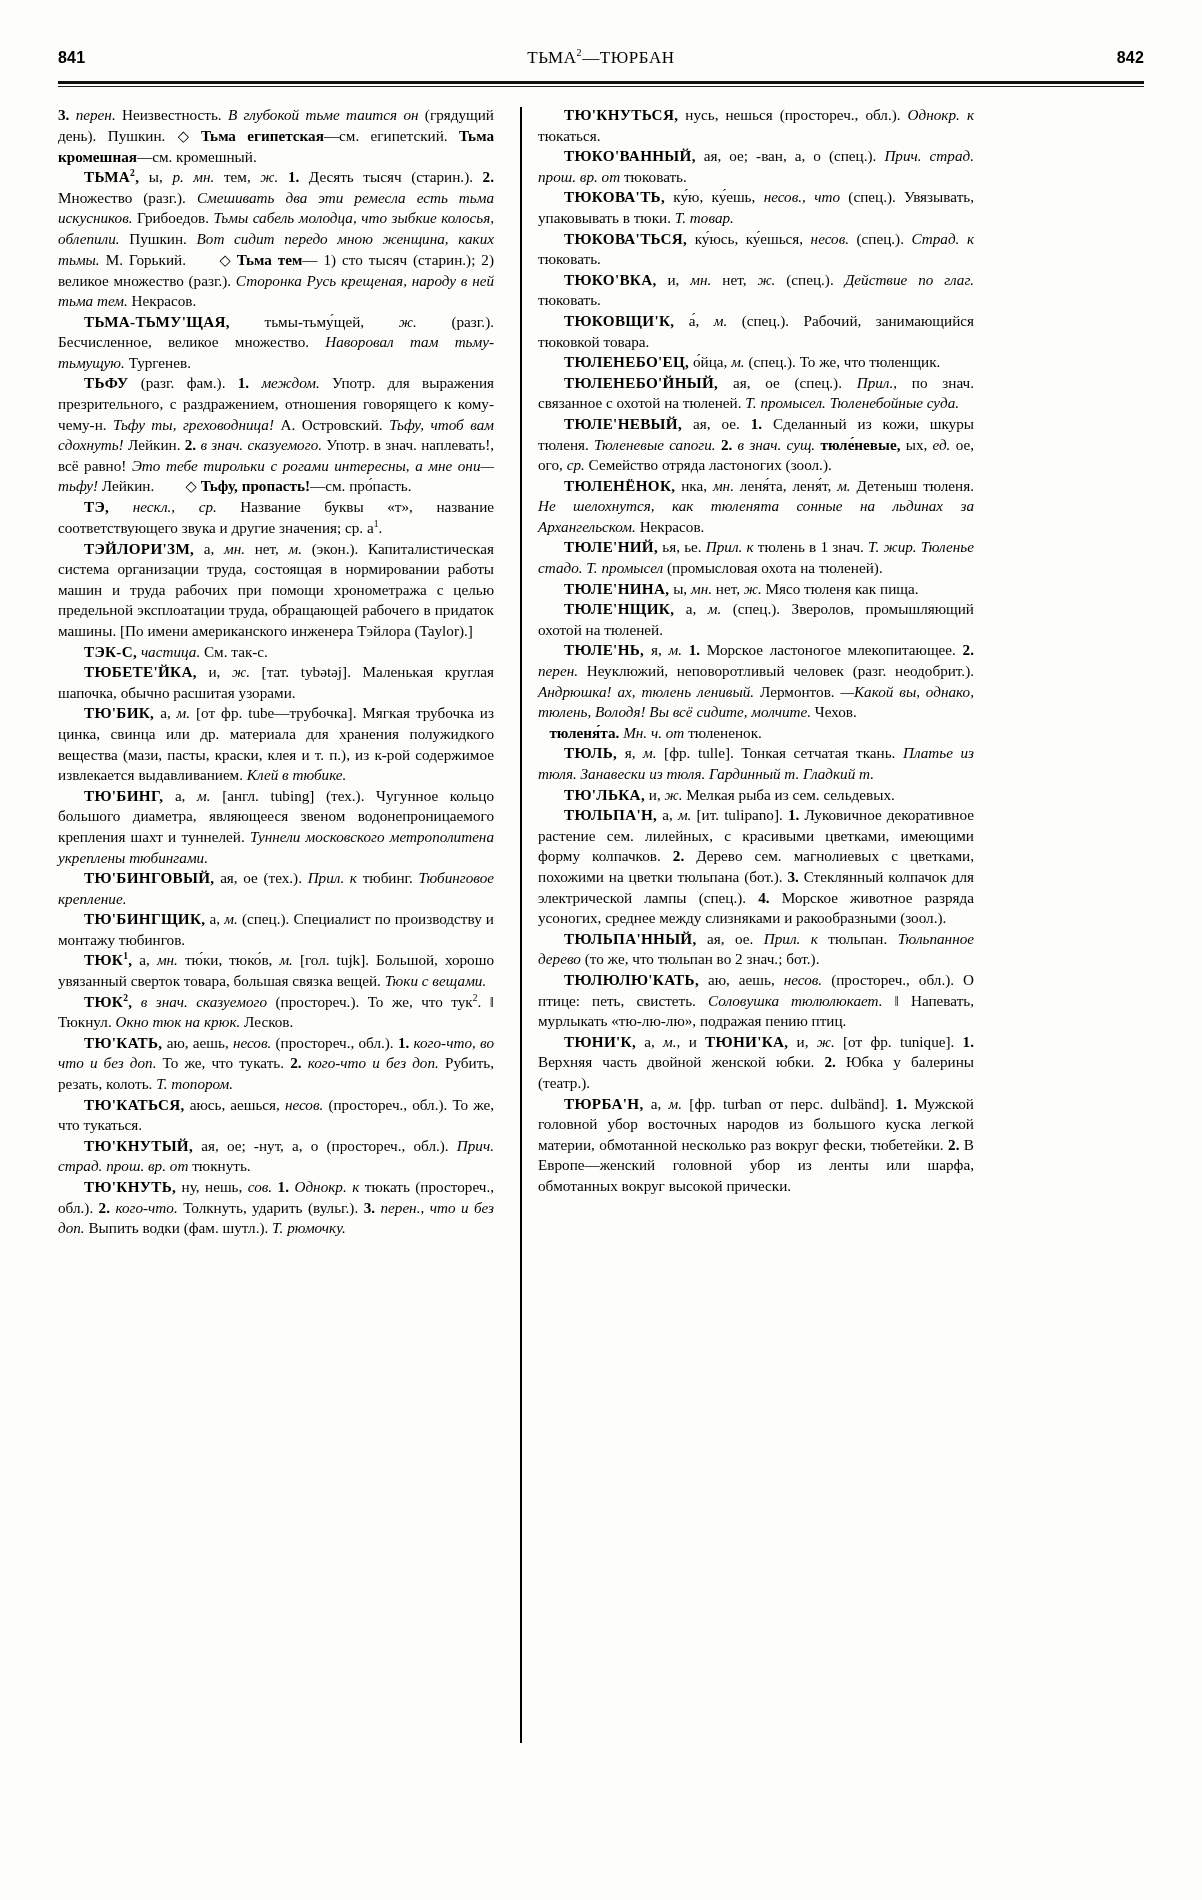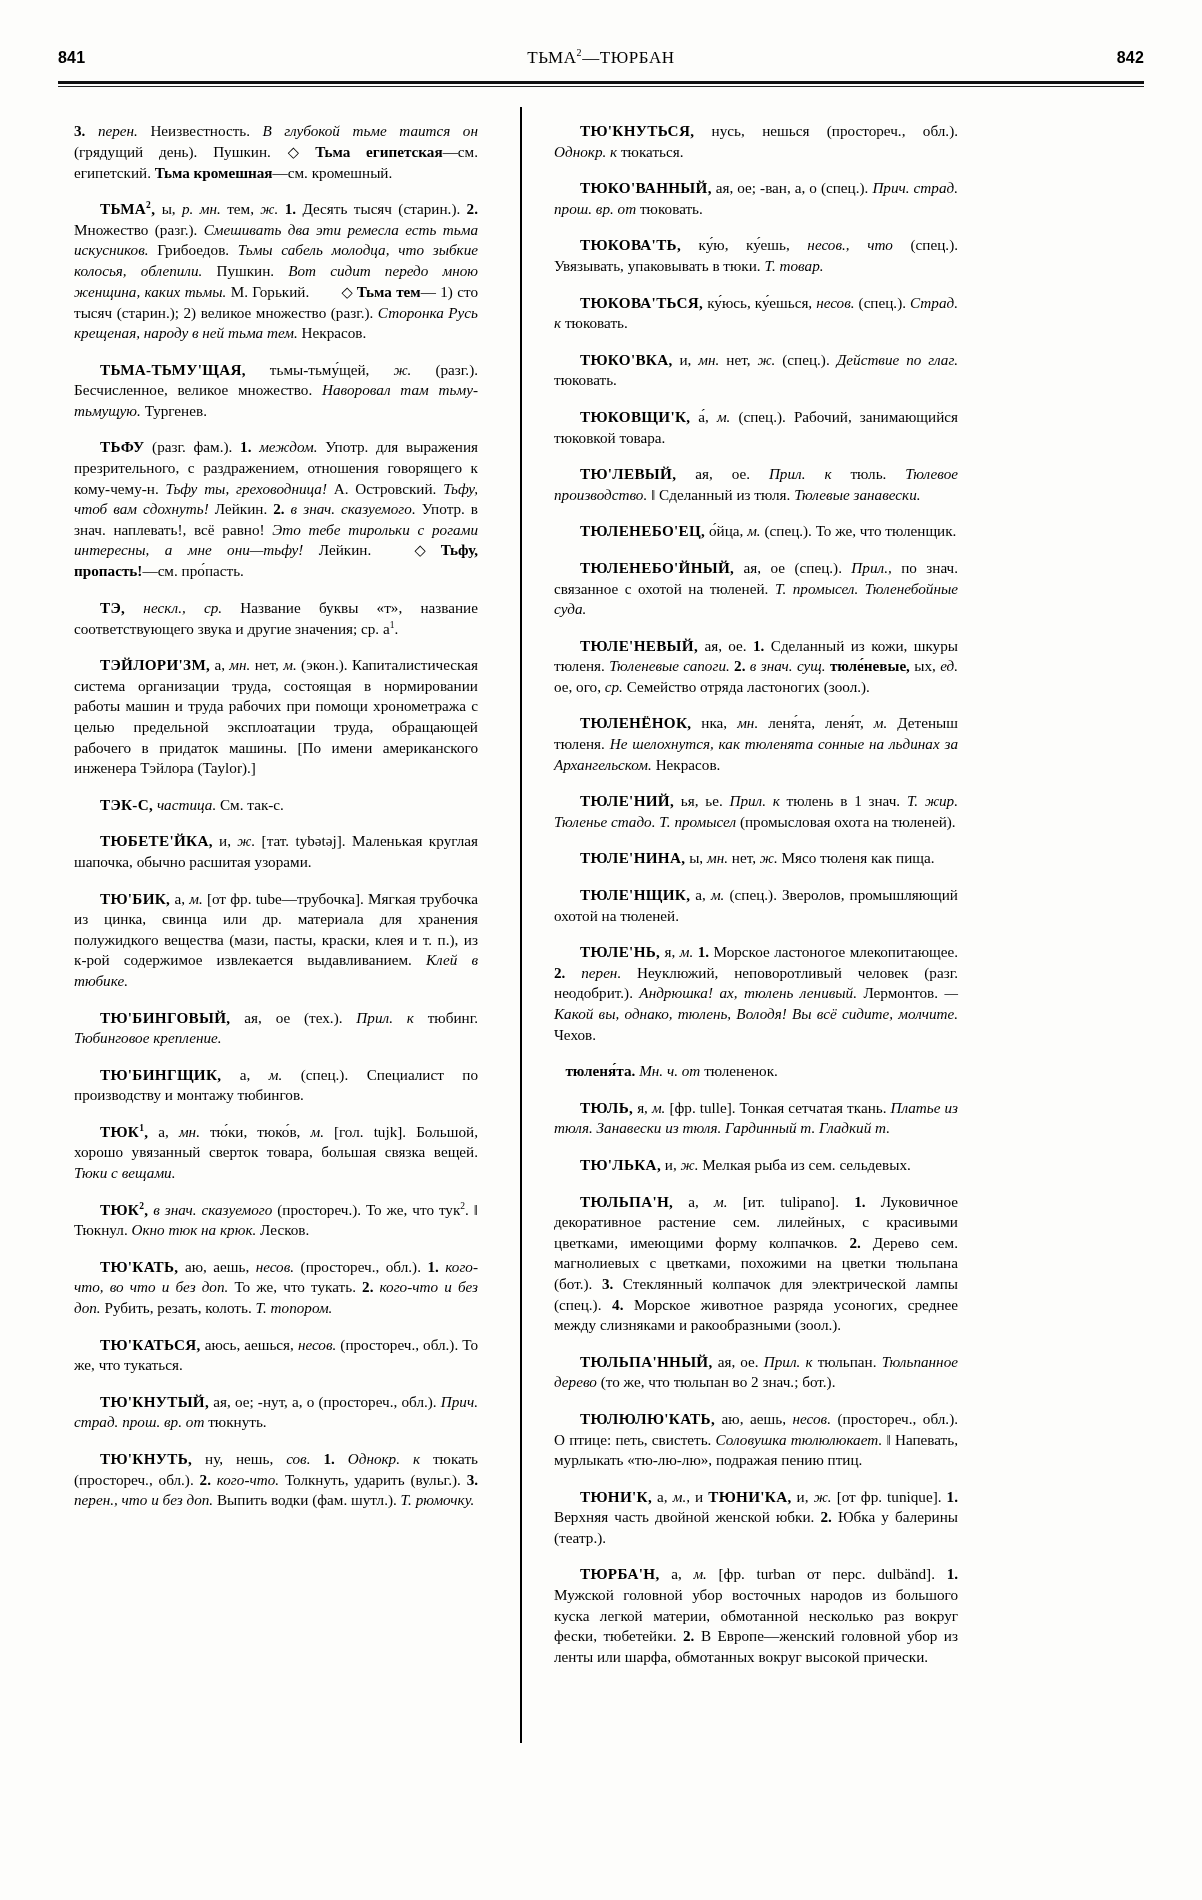--- a/index.html
+++ b/index.html
@@ -79,21 +79,21 @@
   .col-right { padding-left: 16px; }
   .col-divider {
     width: 2px;
     background: #000;
     margin: 2px 0 0 0;
     align-self: stretch;
     height: 1636px;
   }
 
   .entry {
-    margin: 16px;
+    margin: 0;
     padding: 0;
     text-indent: 26px;
   }
   .entry.no-indent { text-indent: 0; }
 
   .hw {
     font-weight: bold;
     letter-spacing: 0.3px;
   }
   .hw sup { font-size: 9.5px; font-weight: bold; }
@@ -127,38 +127,38 @@
       <div class="col col-left" id="col-left">
           <p class="entry no-indent"><b>3.</b> <i>перен.</i> Неизвестность. <i>В глубокой тьме таится он</i> (грядущий день). Пушкин. <span class="dia">◇</span> <b>Тьма египетская</b>—см. египетский. <b>Тьма кромешная</b>—см. кромешный.</p>
           <p class="entry"><span class="hw">ТЬМА<sup>2</sup>,</span> ы, <i>р. мн.</i> тем, <i>ж.</i> <b>1.</b> Десять тысяч (старин.). <b>2.</b> Множество (разг.). <i>Смешивать два эти ремесла есть тьма искусников.</i> Грибоедов. <i>Тьмы сабель молодца, что зыбкие колосья, облепили.</i> Пушкин. <i>Вот сидит передо мною женщина, каких тьмы.</i> М. Горький. <span class="dia">◇</span> <b>Тьма тем</b>— 1) сто тысяч (старин.); 2) великое множество (разг.). <i>Сторонка Русь крещеная, народу в ней тьма тем.</i> Некрасов.</p>
           <p class="entry"><span class="hw">ТЬМА-ТЬМУ'ЩАЯ,</span> тьмы-тьму́щей, <i>ж.</i> (разг.). Бесчисленное, великое множество. <i>Наворовал там тьму-тьмущую.</i> Тургенев.</p>
           <p class="entry"><span class="hw">ТЬФУ</span> (разг. фам.). <b>1.</b> <i>междом.</i> Употр. для выражения презрительного, с раздражением, отношения говорящего к кому-чему-н. <i>Тьфу ты, греховодница!</i> А. Островский. <i>Тьфу, чтоб вам сдохнуть!</i> Лейкин. <b>2.</b> <i>в знач. сказуемого.</i> Употр. в знач. наплевать!, всё равно! <i>Это тебе тирольки с рогами интересны, а мне они—тьфу!</i> Лейкин. <span class="dia">◇</span> <b>Тьфу, пропасть!</b>—см. про́пасть.</p>
           <p class="entry"><span class="hw">ТЭ,</span> <i>нескл., ср.</i> Название буквы «т», название соответствующего звука и другие значения; ср. а<sup>1</sup>.</p>
           <p class="entry"><span class="hw">ТЭЙЛОРИ'ЗМ,</span> а, <i>мн.</i> нет, <i>м.</i> (экон.). Капиталистическая система организации труда, состоящая в нормировании работы машин и труда рабочих при помощи хронометража с целью предельной эксплоатации труда, обращающей рабочего в придаток машины. [По имени американского инженера Тэйлора (Taylor).]</p>
           <p class="entry"><span class="hw">ТЭК-С,</span> <i>частица.</i> См. так-с.</p>
           <p class="entry"><span class="hw">ТЮБЕТЕ'ЙКА,</span> и, <i>ж.</i> [тат. tybətəj]. Маленькая круглая шапочка, обычно расшитая узорами.</p>
           <p class="entry"><span class="hw">ТЮ'БИК,</span> а, <i>м.</i> [от фр. tube—трубочка]. Мягкая трубочка из цинка, свинца или др. материала для хранения полужидкого вещества (мази, пасты, краски, клея и т. п.), из к-рой содержимое извлекается выдавливанием. <i>Клей в тюбике.</i></p>
+          <p class="entry"><span class="hw">ТЮ'БИНГ,</span> а, <i>м.</i> [англ. tubing] (тех.). Чугунное кольцо большого диаметра, являющееся звеном водонепроницаемого крепления шахт и туннелей. <i>Туннели московского метрополитена укреплены тюбингами.</i></p>
           <p class="entry"><span class="hw">ТЮ'БИНГОВЫЙ,</span> ая, ое (тех.). <i>Прил. к</i> тюбинг. <i>Тюбинговое крепление.</i></p>
           <p class="entry"><span class="hw">ТЮ'БИНГЩИК,</span> а, <i>м.</i> (спец.). Специалист по производству и монтажу тюбингов.</p>
           <p class="entry"><span class="hw">ТЮК<sup>1</sup>,</span> а, <i>мн.</i> тю́ки, тюко́в, <i>м.</i> [гол. tujk]. Большой, хорошо увязанный сверток товара, большая связка вещей. <i>Тюки с вещами.</i></p>
           <p class="entry"><span class="hw">ТЮК<sup>2</sup>,</span> <i>в знач. сказуемого</i> (простореч.). То же, что тук<sup>2</sup>. ‖ Тюкнул. <i>Окно тюк на крюк.</i> Лесков.</p>
           <p class="entry"><span class="hw">ТЮ'КАТЬ,</span> аю, аешь, <i>несов.</i> (простореч., обл.). <b>1.</b> <i>кого-что, во что и без доп.</i> То же, что тукать. <b>2.</b> <i>кого-что и без доп.</i> Рубить, резать, колоть. <i>Т. топором.</i></p>
           <p class="entry"><span class="hw">ТЮ'КАТЬСЯ,</span> аюсь, аешься, <i>несов.</i> (простореч., обл.). То же, что тукаться.</p>
           <p class="entry"><span class="hw">ТЮ'КНУТЫЙ,</span> ая, ое; -нут, а, о (простореч., обл.). <i>Прич. страд. прош. вр. от</i> тюкнуть.</p>
           <p class="entry"><span class="hw">ТЮ'КНУТЬ,</span> ну, нешь, <i>сов.</i> <b>1.</b> <i>Однокр. к</i> тюкать (простореч., обл.). <b>2.</b> <i>кого-что.</i> Толкнуть, ударить (вульг.). <b>3.</b> <i>перен., что и без доп.</i> Выпить водки (фам. шутл.). <i>Т. рюмочку.</i></p>
         </div>
       <div class="col-divider"></div>
       <div class="col col-right" id="col-right">
           <p class="entry"><span class="hw">ТЮ'КНУТЬСЯ,</span> нусь, нешься (простореч., обл.). <i>Однокр. к</i> тюкаться.</p>
           <p class="entry"><span class="hw">ТЮКО'ВАННЫЙ,</span> ая, ое; -ван, а, о (спец.). <i>Прич. страд. прош. вр. от</i> тюковать.</p>
           <p class="entry"><span class="hw">ТЮКОВА'ТЬ,</span> ку́ю, ку́ешь, <i>несов., что</i> (спец.). Увязывать, упаковывать в тюки. <i>Т. товар.</i></p>
           <p class="entry"><span class="hw">ТЮКОВА'ТЬСЯ,</span> ку́юсь, ку́ешься, <i>несов.</i> (спец.). <i>Страд. к</i> тюковать.</p>
           <p class="entry"><span class="hw">ТЮКО'ВКА,</span> и, <i>мн.</i> нет, <i>ж.</i> (спец.). <i>Действие по глаг.</i> тюковать.</p>
           <p class="entry"><span class="hw">ТЮКОВЩИ'К,</span> а́, <i>м.</i> (спец.). Рабочий, занимающийся тюковкой товара.</p>
-          <p class="entry"><span class="hw">ТЮ'ЛЕВЫЙ,</span> ая, ое. <i>Прил. к</i> тюль. <i>Тюлевое производство.</i> ‖ Сделанный из тюля. <i>Тюлевые занавески.</i></p>
           <p class="entry"><span class="hw">ТЮЛЕНЕБО'ЕЦ,</span> о́йца, <i>м.</i> (спец.). То же, что тюленщик.</p>
           <p class="entry"><span class="hw">ТЮЛЕНЕБО'ЙНЫЙ,</span> ая, ое (спец.). <i>Прил.,</i> по знач. связанное с охотой на тюленей. <i>Т. промысел. Тюленебойные суда.</i></p>
           <p class="entry"><span class="hw">ТЮЛЕ'НЕВЫЙ,</span> ая, ое. <b>1.</b> Сделанный из кожи, шкуры тюленя. <i>Тюленевые сапоги.</i> <b>2.</b> <i>в знач. сущ.</i> <b>тюле́невые,</b> ых, <i>ед.</i> ое, ого, <i>ср.</i> Семейство отряда ластоногих (зоол.).</p>
           <p class="entry"><span class="hw">ТЮЛЕНЁНОК,</span> нка, <i>мн.</i> леня́та, леня́т, <i>м.</i> Детеныш тюленя. <i>Не шелохнутся, как тюленята сонные на льдинах за Архангельском.</i> Некрасов.</p>
           <p class="entry"><span class="hw">ТЮЛЕ'НИЙ,</span> ья, ье. <i>Прил. к</i> тюлень в 1 знач. <i>Т. жир. Тюленье стадо. Т. промысел</i> (промысловая охота на тюленей).</p>
           <p class="entry"><span class="hw">ТЮЛЕ'НИНА,</span> ы, <i>мн.</i> нет, <i>ж.</i> Мясо тюленя как пища.</p>
           <p class="entry"><span class="hw">ТЮЛЕ'НЩИК,</span> а, <i>м.</i> (спец.). Зверолов, промышляющий охотой на тюленей.</p>
           <p class="entry"><span class="hw">ТЮЛЕ'НЬ,</span> я, <i>м.</i> <b>1.</b> Морское ластоногое млекопитающее. <b>2.</b> <i>перен.</i> Неуклюжий, неповоротливый человек (разг. неодобрит.). <i>Андрюшка! ах, тюлень ленивый.</i> Лермонтов. <i>—Какой вы, однако, тюлень, Володя! Вы всё сидите, молчите.</i> Чехов.</p>
           <p class="entry no-indent">&nbsp;&nbsp;&nbsp;<b>тюленя́та.</b> <i>Мн. ч. от</i> тюлененок.</p>
           <p class="entry"><span class="hw">ТЮЛЬ,</span> я, <i>м.</i> [фр. tulle]. Тонкая сетчатая ткань. <i>Платье из тюля. Занавески из тюля. Гардинный т. Гладкий т.</i></p>

